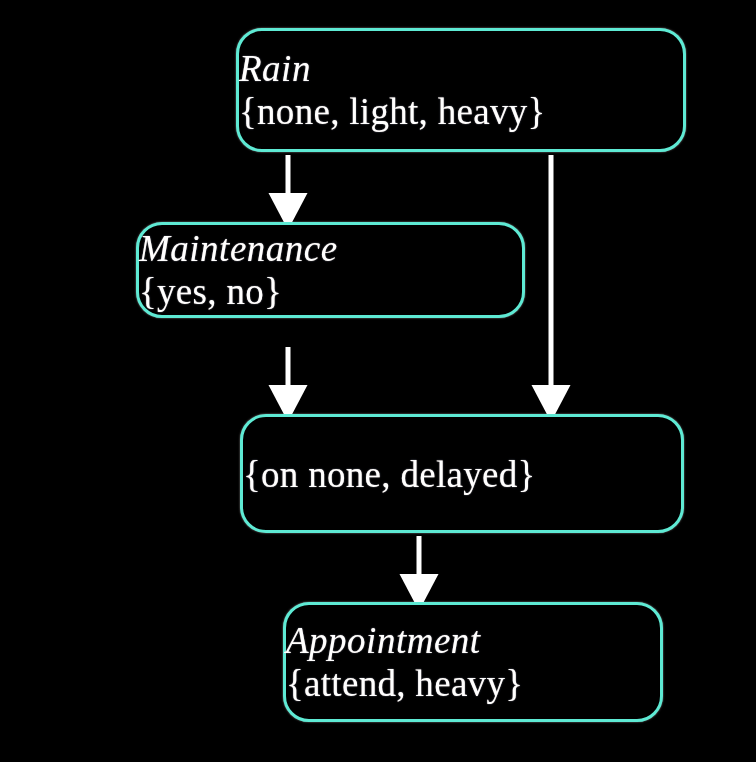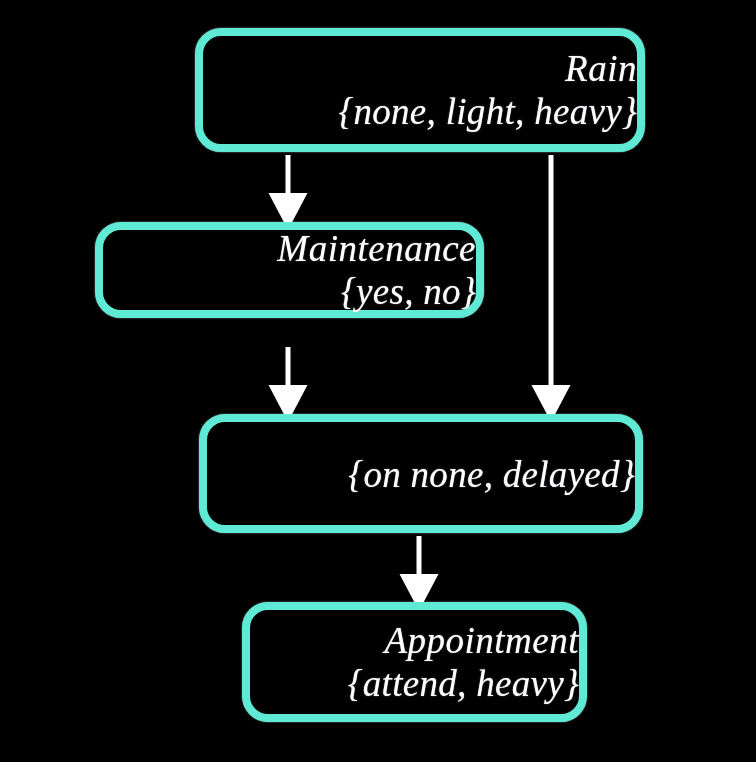--- a/index.html
+++ b/index.html
@@ -12,50 +12,50 @@
     width: 756px;
     height: 762px;
     background: #000000;
     overflow: hidden;
     font-family: "Liberation Serif", "DejaVu Serif", serif;
   }
   .node {
     position: absolute;
     box-sizing: border-box;
     background: #000000;
-    border: 8px solid #5eead4;
+    border: 3px solid #5eead4;
     border-radius: 26px;
     display: flex;
     flex-direction: column;
-    align-items: flex-end;
+    align-items: flex-start;
     justify-content: center;
     color: #ffffff;
     text-align: center;
     line-height: 1.12;
     box-shadow: 0 0 2px rgba(255,255,255,0.55);
+    margin-left: 41px;
   }
   .node-title {
     font-style: italic;
     font-size: 37px;
     letter-spacing: 0.5px;
     text-shadow: 0 0 1px rgba(255,210,170,0.55), 0 0 2px rgba(140,180,255,0.35);
     white-space: nowrap;
   }
   .node-states {
-    font-style: italic;
     font-size: 37px;
     letter-spacing: 0.3px;
     text-shadow: 0 0 1px rgba(255,210,170,0.55), 0 0 2px rgba(140,180,255,0.35);
     white-space: nowrap;
     margin-top: 2px;
   }
   #node-rain   { left: 195px; top: 28px;  width: 450px; height: 124px; }
   #node-maint  { left: 95px;  top: 222px; width: 389px; height: 96px; }
   #node-train  { left: 199px; top: 414px; width: 444px; height: 119px; }
-  #node-appt   { left: 242px; top: 602px; width: 345px; height: 120px; }
+  #node-appt   { left: 242px; top: 602px; width: 380px; height: 120px; }
 
   .edge-layer {
     position: absolute;
     left: 0; top: 0;
     width: 756px;
     height: 762px;
     pointer-events: none;
   }
 </style>
 </head>

